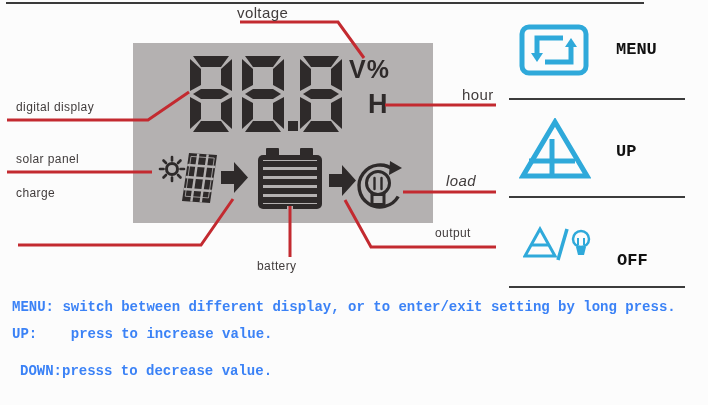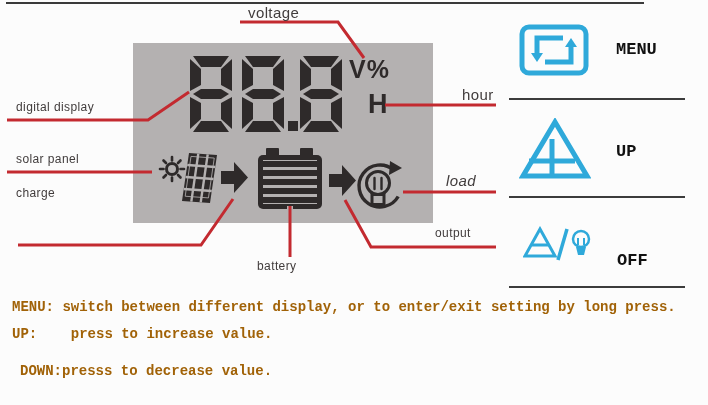--- a/index.html
+++ b/index.html
@@ -15,21 +15,21 @@
   .lcd-unit-bottom { position:absolute; left:368px; top:89px; font-weight:bold; font-size:27px; color:#2e2a2a; }
   
   .callout { position:absolute; color:#413c3c; font-size:12px; letter-spacing:.4px; }
   .callout.small { font-size:15px; }
   svg.overlay { position:absolute; left:0; top:0; width:708px; height:405px; pointer-events:none; }
   
   .divider { position:absolute; height:2px; background:#3c3c3c; left:509px; width:176px; }
   .btn-label { position:absolute; font-family:"Liberation Mono","DejaVu Sans Mono",monospace; font-weight:bold; font-size:17px; color:#111; }
   .icon-svg { position:absolute; }
   
-  .instr { position:absolute; left:12px; font-family:"Liberation Mono","DejaVu Sans Mono",monospace; font-weight:bold; font-size:14px; color:#a16207; white-space:pre; }
+  .instr { position:absolute; left:12px; font-family:"Liberation Mono","DejaVu Sans Mono",monospace; font-weight:bold; font-size:14px; color:#3b82f6; white-space:pre; }
 </style>
 </head>
 <body>
 
 <div class="stage">
 
   <div class="topline"></div>
 
   <div class="lcd">
     <svg width="300" height="180" viewBox="0 0 300 180">
@@ -130,21 +130,21 @@
       <polyline points="7,120 148,120 189,92"></polyline>
       <polyline points="7,172 152,172"></polyline>
       <polyline points="18,245 201,245 233,199"></polyline>
       <polyline points="290,206 290,257"></polyline>
       <polyline points="345,200 371,247 496,247"></polyline>
       <polyline points="403,192 496,192"></polyline>
       <polyline points="385,105 496,105"></polyline>
     </g>
   </svg>
 
-  <div class="callout small" style="left:237px; top:4px;margin-left:11px;">voltage</div>
+  <div class="callout small" style="left:237px; top:4px;">voltage</div>
   <div class="callout" style="left:16px;  top:100px;">digital display</div>
   <div class="callout" style="left:16px;  top:152px;text-align:center;">solar panel</div>
   <div class="callout" style="left:16px;  top:186px;">charge</div>
   <div class="callout" style="left:257px; top:259px;">battery</div>
   <div class="callout" style="left:435px; top:226px;">output</div>
   <div class="callout small" style="left:446px; top:172px;font-style:italic;">load</div>
   <div class="callout small" style="left:446px; top:86px;margin-left:16px;">hour</div>
 
   <svg class="icon-svg" style="left:519px; top:24px;" width="70" height="52" viewBox="0 0 70 52" fill="none" stroke="#2fa9da">
     <rect x="3" y="3" width="64" height="46" rx="7" stroke-width="5"></rect>

